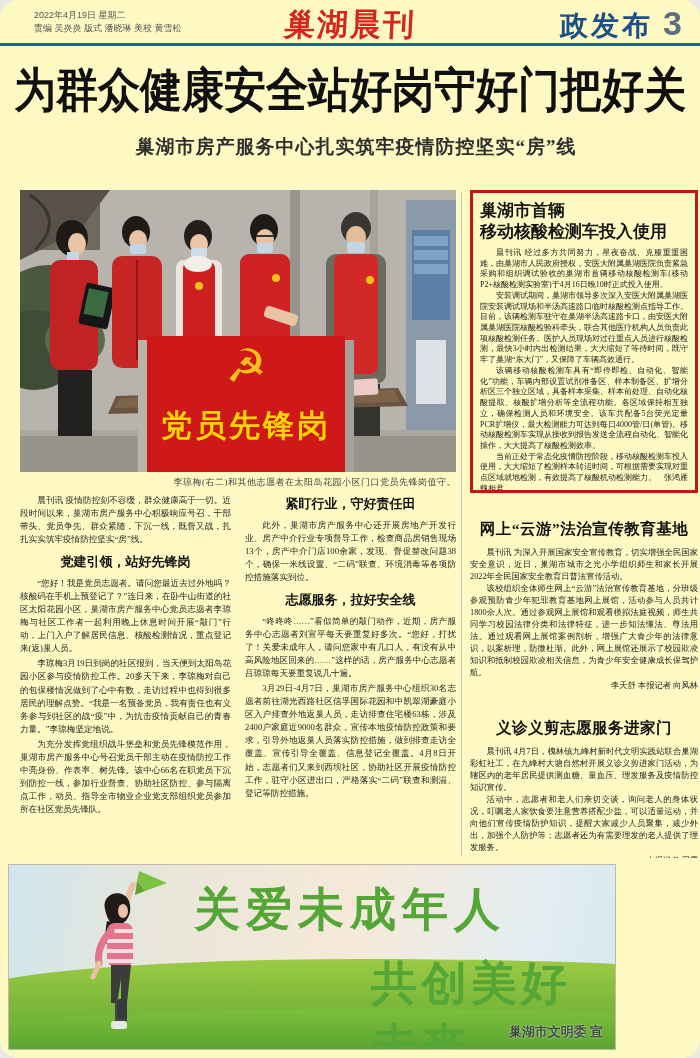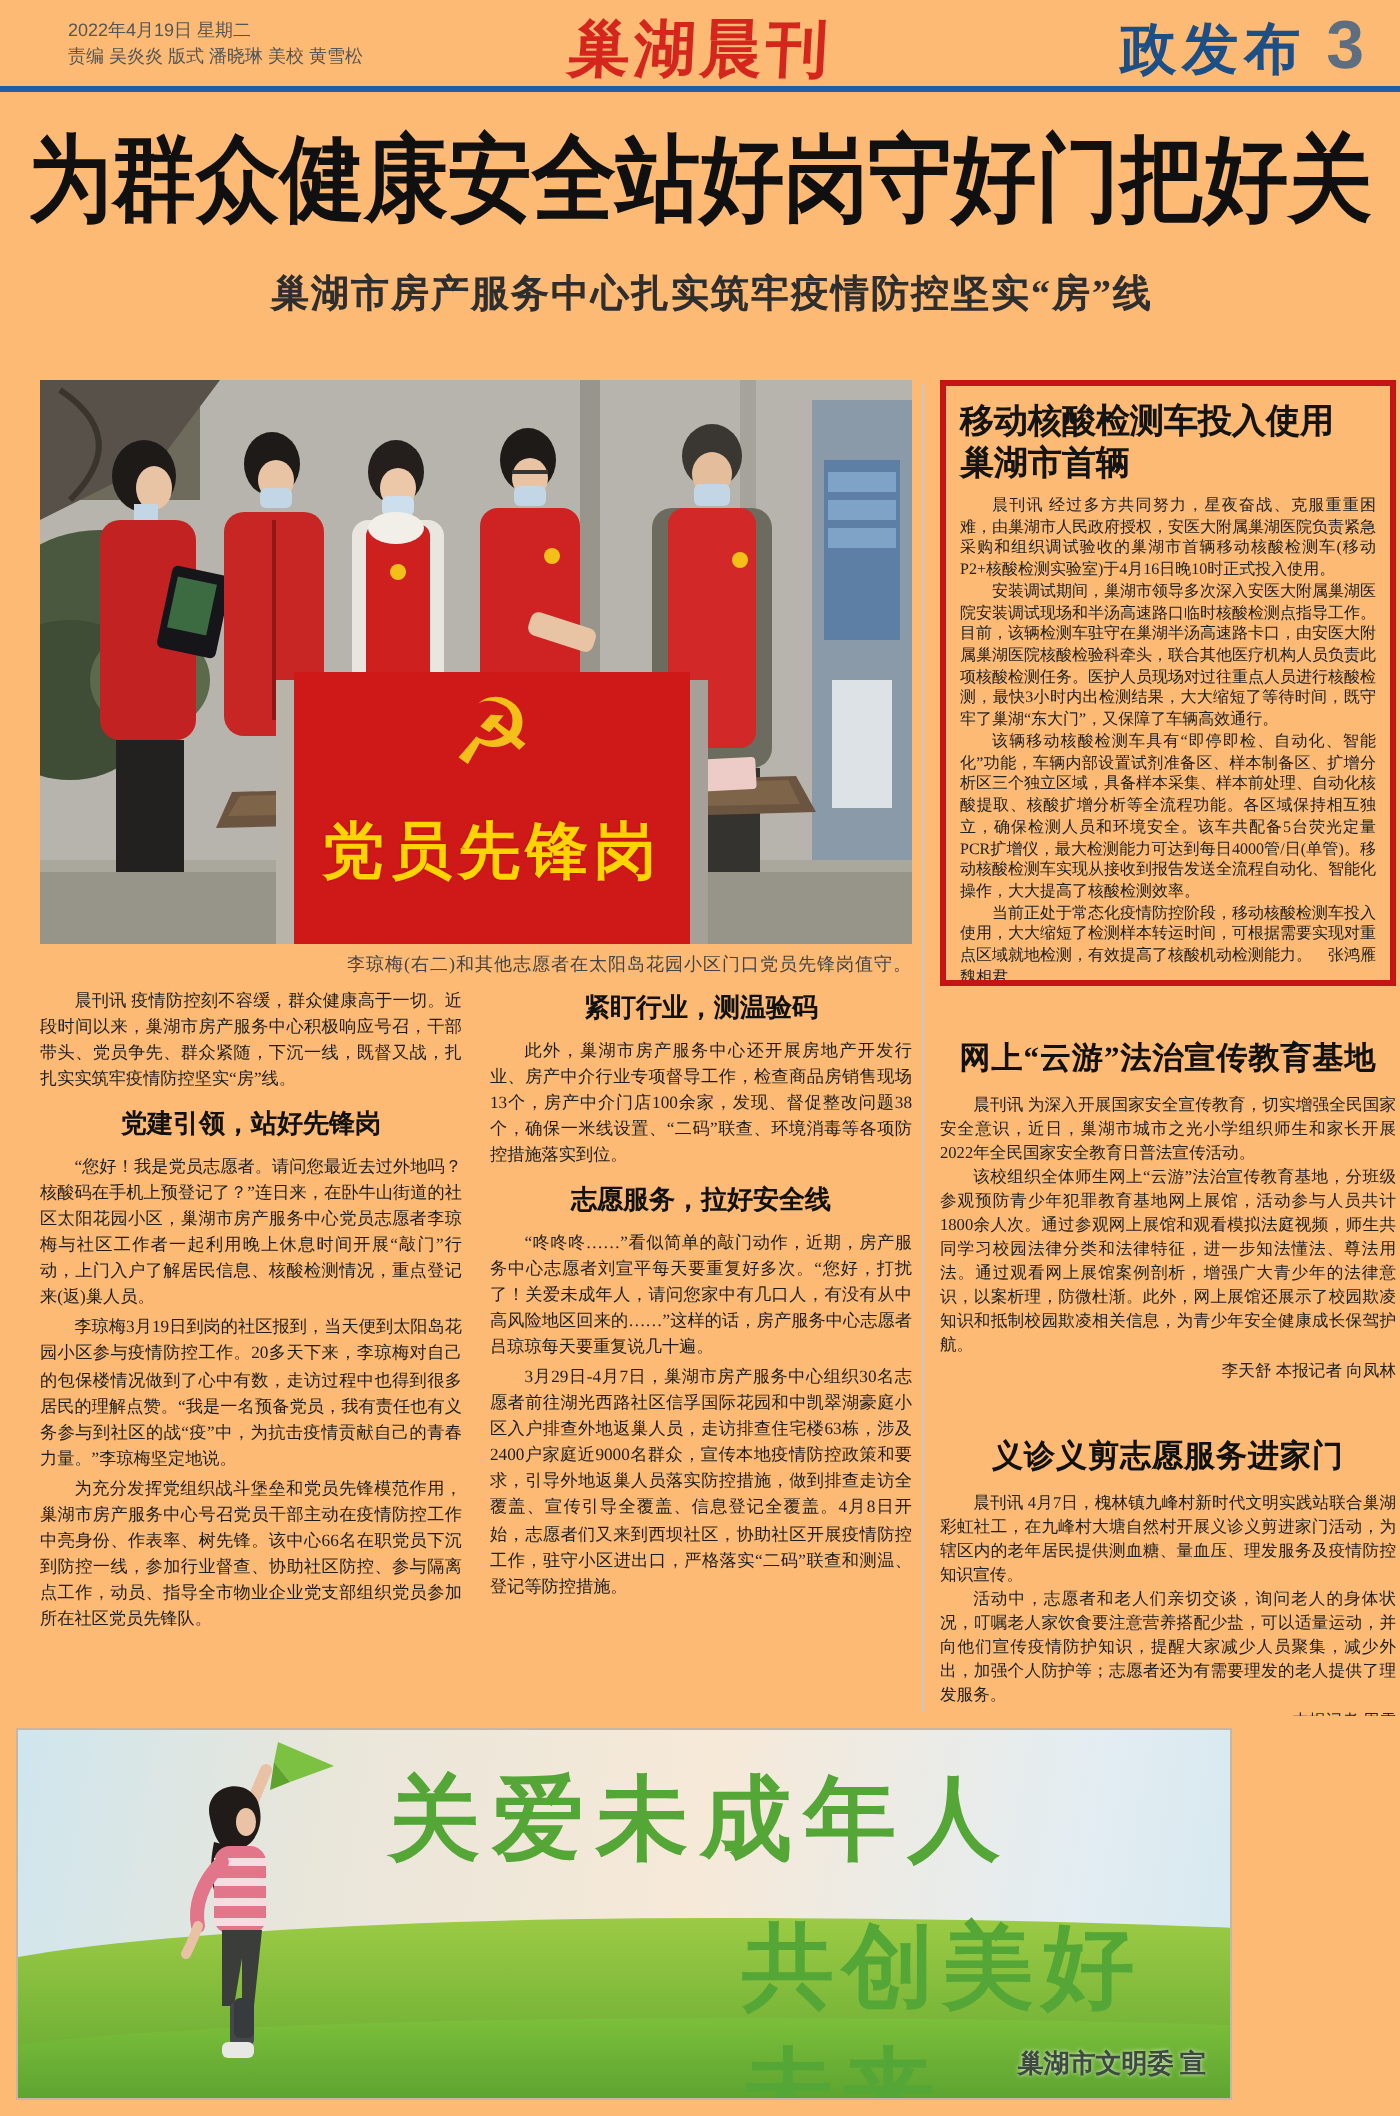--- a/index.html
+++ b/index.html
@@ -1,19 +1,19 @@
 <!DOCTYPE html>
 <html><head>
 <meta charset="utf-8">
 <style>
   html,body{margin:0;padding:0;background:#e8e8e4;}
   .page{
     position:relative;width:700px;height:1058px;margin:0 auto;
-    background:#fdba74;overflow:hidden;
-    font-family:"Liberation Serif","DejaVu Serif",serif;color:#222;
+    background:#fef9c3;overflow:hidden;
+    font-family:"Liberation Serif","DejaVu Serif",serif;color:#222;border-radius:18px;
   }
   
   .header{position:absolute;left:0;top:0;width:700px;height:46px;
     border-bottom:3px solid #1f5fa8;box-sizing:border-box;}
   .hdr-left{position:absolute;left:34px;top:9px;font-family:"Liberation Sans","DejaVu Sans",sans-serif;
     font-size:9px;line-height:13px;color:#555;}
   .masthead{position:absolute;left:0;right:0;top:4px;text-align:center;
     font-size:31px;font-weight:bold;color:#d4261c;letter-spacing:2px;
     transform:skewX(-3deg);}
   .section-wrap{position:absolute;right:18px;top:4px;display:flex;align-items:baseline;gap:10px;}
@@ -170,36 +170,36 @@
     <div class="banner-text">党员先锋岗</div>
   </div>
   <div class="caption">李琼梅(右二)和其他志愿者在太阳岛花园小区门口党员先锋岗值守。</div>
 
   <div class="main-article">
     <p>晨刊讯  疫情防控刻不容缓，群众健康高于一切。近段时间以来，巢湖市房产服务中心积极响应号召，干部带头、党员争先、群众紧随，下沉一线，既督又战，扎扎实实筑牢疫情防控坚实“房”线。</p>
     <div class="sec-title">党建引领，站好先锋岗</div>
     <p>“您好！我是党员志愿者。请问您最近去过外地吗？核酸码在手机上预登记了？”连日来，在卧牛山街道的社区太阳花园小区，巢湖市房产服务中心党员志愿者李琼梅与社区工作者一起利用晚上休息时间开展“敲门”行动，上门入户了解居民信息、核酸检测情况，重点登记来(返)巢人员。</p>
     <p>李琼梅3月19日到岗的社区报到，当天便到太阳岛花园小区参与疫情防控工作。20多天下来，李琼梅对自己的包保楼情况做到了心中有数，走访过程中也得到很多居民的理解点赞。“我是一名预备党员，我有责任也有义务参与到社区的战“疫”中，为抗击疫情贡献自己的青春力量。”李琼梅坚定地说。</p>
     <p>为充分发挥党组织战斗堡垒和党员先锋模范作用，巢湖市房产服务中心号召党员干部主动在疫情防控工作中亮身份、作表率、树先锋。该中心66名在职党员下沉到防控一线，参加行业督查、协助社区防控、参与隔离点工作，动员、指导全市物业企业党支部组织党员参加所在社区党员先锋队。</p>
-    <div class="sec-title">紧盯行业，测温验码</div>
+    <div class="sec-title">紧盯行业，守好责任田</div>
     <p>此外，巢湖市房产服务中心还开展房地产开发行业、房产中介行业专项督导工作，检查商品房销售现场13个，房产中介门店100余家，发现、督促整改问题38个，确保一米线设置、“二码”联查、环境消毒等各项防控措施落实到位。</p>
     <div class="sec-title">志愿服务，拉好安全线</div>
     <p>“咚咚咚……”看似简单的敲门动作，近期，房产服务中心志愿者刘宣平每天要重复好多次。“您好，打扰了！关爱未成年人，请问您家中有几口人，有没有从中高风险地区回来的……”这样的话，房产服务中心志愿者吕琼琼每天要重复说几十遍。</p>
     <p>3月29日-4月7日，巢湖市房产服务中心组织30名志愿者前往湖光西路社区信孚国际花园和中凯翠湖豪庭小区入户排查外地返巢人员，走访排查住宅楼63栋，涉及2400户家庭近9000名群众，宣传本地疫情防控政策和要求，引导外地返巢人员落实防控措施，做到排查走访全覆盖、宣传引导全覆盖、信息登记全覆盖。4月8日开始，志愿者们又来到西坝社区，协助社区开展疫情防控工作，驻守小区进出口，严格落实“二码”联查和测温、登记等防控措施。</p>
 
   </div>
 
   <div class="col-divider"></div>
 
   <div class="right-col">
 
     <div class="red-box">
       <div class="red-box-title">
+        <div>巢湖市首辆</div>
         <div>移动核酸检测车投入使用</div>
-        <div>巢湖市首辆</div>
       </div>
       <div class="small-body">
         <p>晨刊讯  经过多方共同努力，星夜奋战、克服重重困难，由巢湖市人民政府授权，安医大附属巢湖医院负责紧急采购和组织调试验收的巢湖市首辆移动核酸检测车(移动P2+核酸检测实验室)于4月16日晚10时正式投入使用。</p>
         <p>安装调试期间，巢湖市领导多次深入安医大附属巢湖医院安装调试现场和半汤高速路口临时核酸检测点指导工作。目前，该辆检测车驻守在巢湖半汤高速路卡口，由安医大附属巢湖医院核酸检验科牵头，联合其他医疗机构人员负责此项核酸检测任务。医护人员现场对过往重点人员进行核酸检测，最快3小时内出检测结果，大大缩短了等待时间，既守牢了巢湖“东大门”，又保障了车辆高效通行。</p>
         <p>该辆移动核酸检测车具有“即停即检、自动化、智能化”功能，车辆内部设置试剂准备区、样本制备区、扩增分析区三个独立区域，具备样本采集、样本前处理、自动化核酸提取、核酸扩增分析等全流程功能。各区域保持相互独立，确保检测人员和环境安全。该车共配备5台荧光定量PCR扩增仪，最大检测能力可达到每日4000管/日(单管)。移动核酸检测车实现从接收到报告发送全流程自动化、智能化操作，大大提高了核酸检测效率。</p>
         <p><span>当前正处于常态化疫情防控阶段，移动核酸检测车投入使用，大大缩短了检测样本转运时间，可根据需要实现对重点区域就地检测，有效提高了核酸机动检测能力。</span>　<span>张鸿雁 魏相君</span></p>
       </div>
     </div>
 
     <div class="sub-article">

